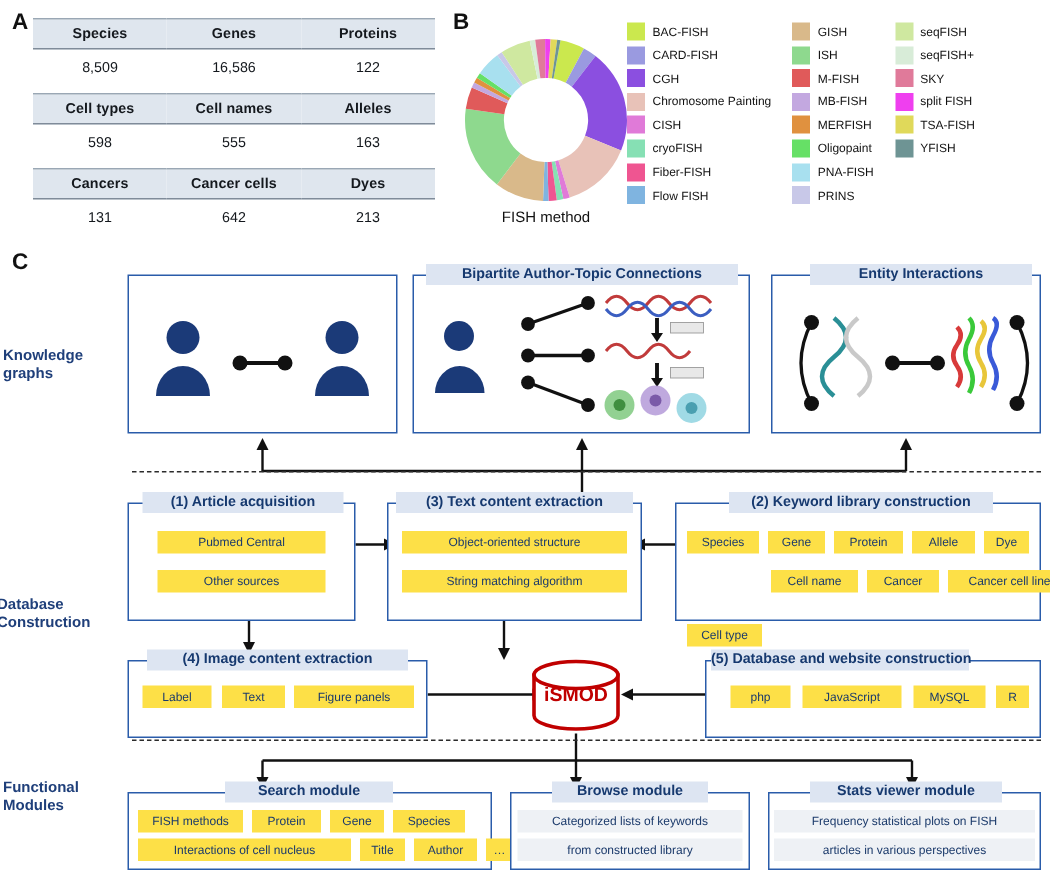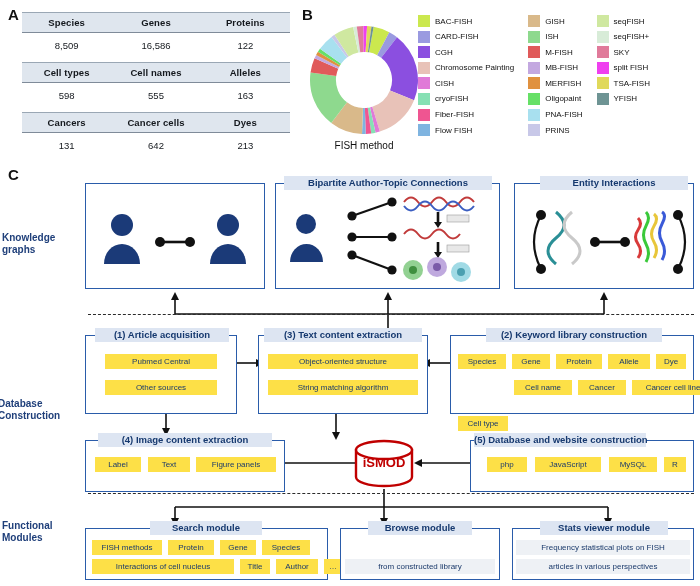--- a/index.html
+++ b/index.html
@@ -475,20 +475,21 @@
     </div>
   <div id="fm-search-row2">
       <div class="chip" style="left: 92px; top: 397px; width: 142px;">Interactions of cell nucleus</div>
       <div class="chip" style="left: 240px; top: 397px; width: 30px;">Title</div>
       <div class="chip" style="left: 276px; top: 397px; width: 42px;">Author</div>
       <div class="chip" style="left: 324px; top: 397px; width: 18px;">…</div>
     </div>
 
   <div class="box" style="left:340px;top:366px;width:160px;height:52px;"></div>
   <div class="box-title" style="left:368px;top:359px;width:104px;">Browse module</div>
+  <div class="chip" style="left:345px;top:378px;width:150px;background:#eef1f5;">Categorized lists of keywords</div>
   <div class="chip" style="left:345px;top:397px;width:150px;background:#eef1f5;">from constructed library</div>
 
   <div class="box" style="left:512px;top:366px;width:182px;height:52px;"></div>
   <div class="box-title" style="left:540px;top:359px;width:128px;">Stats viewer module</div>
   <div class="chip" style="left:516px;top:378px;width:174px;background:#eef1f5;">Frequency statistical plots on FISH</div>
   <div class="chip" style="left:516px;top:397px;width:174px;background:#eef1f5;">articles in various perspectives</div>
 
 </div>
 
 </body></html>

